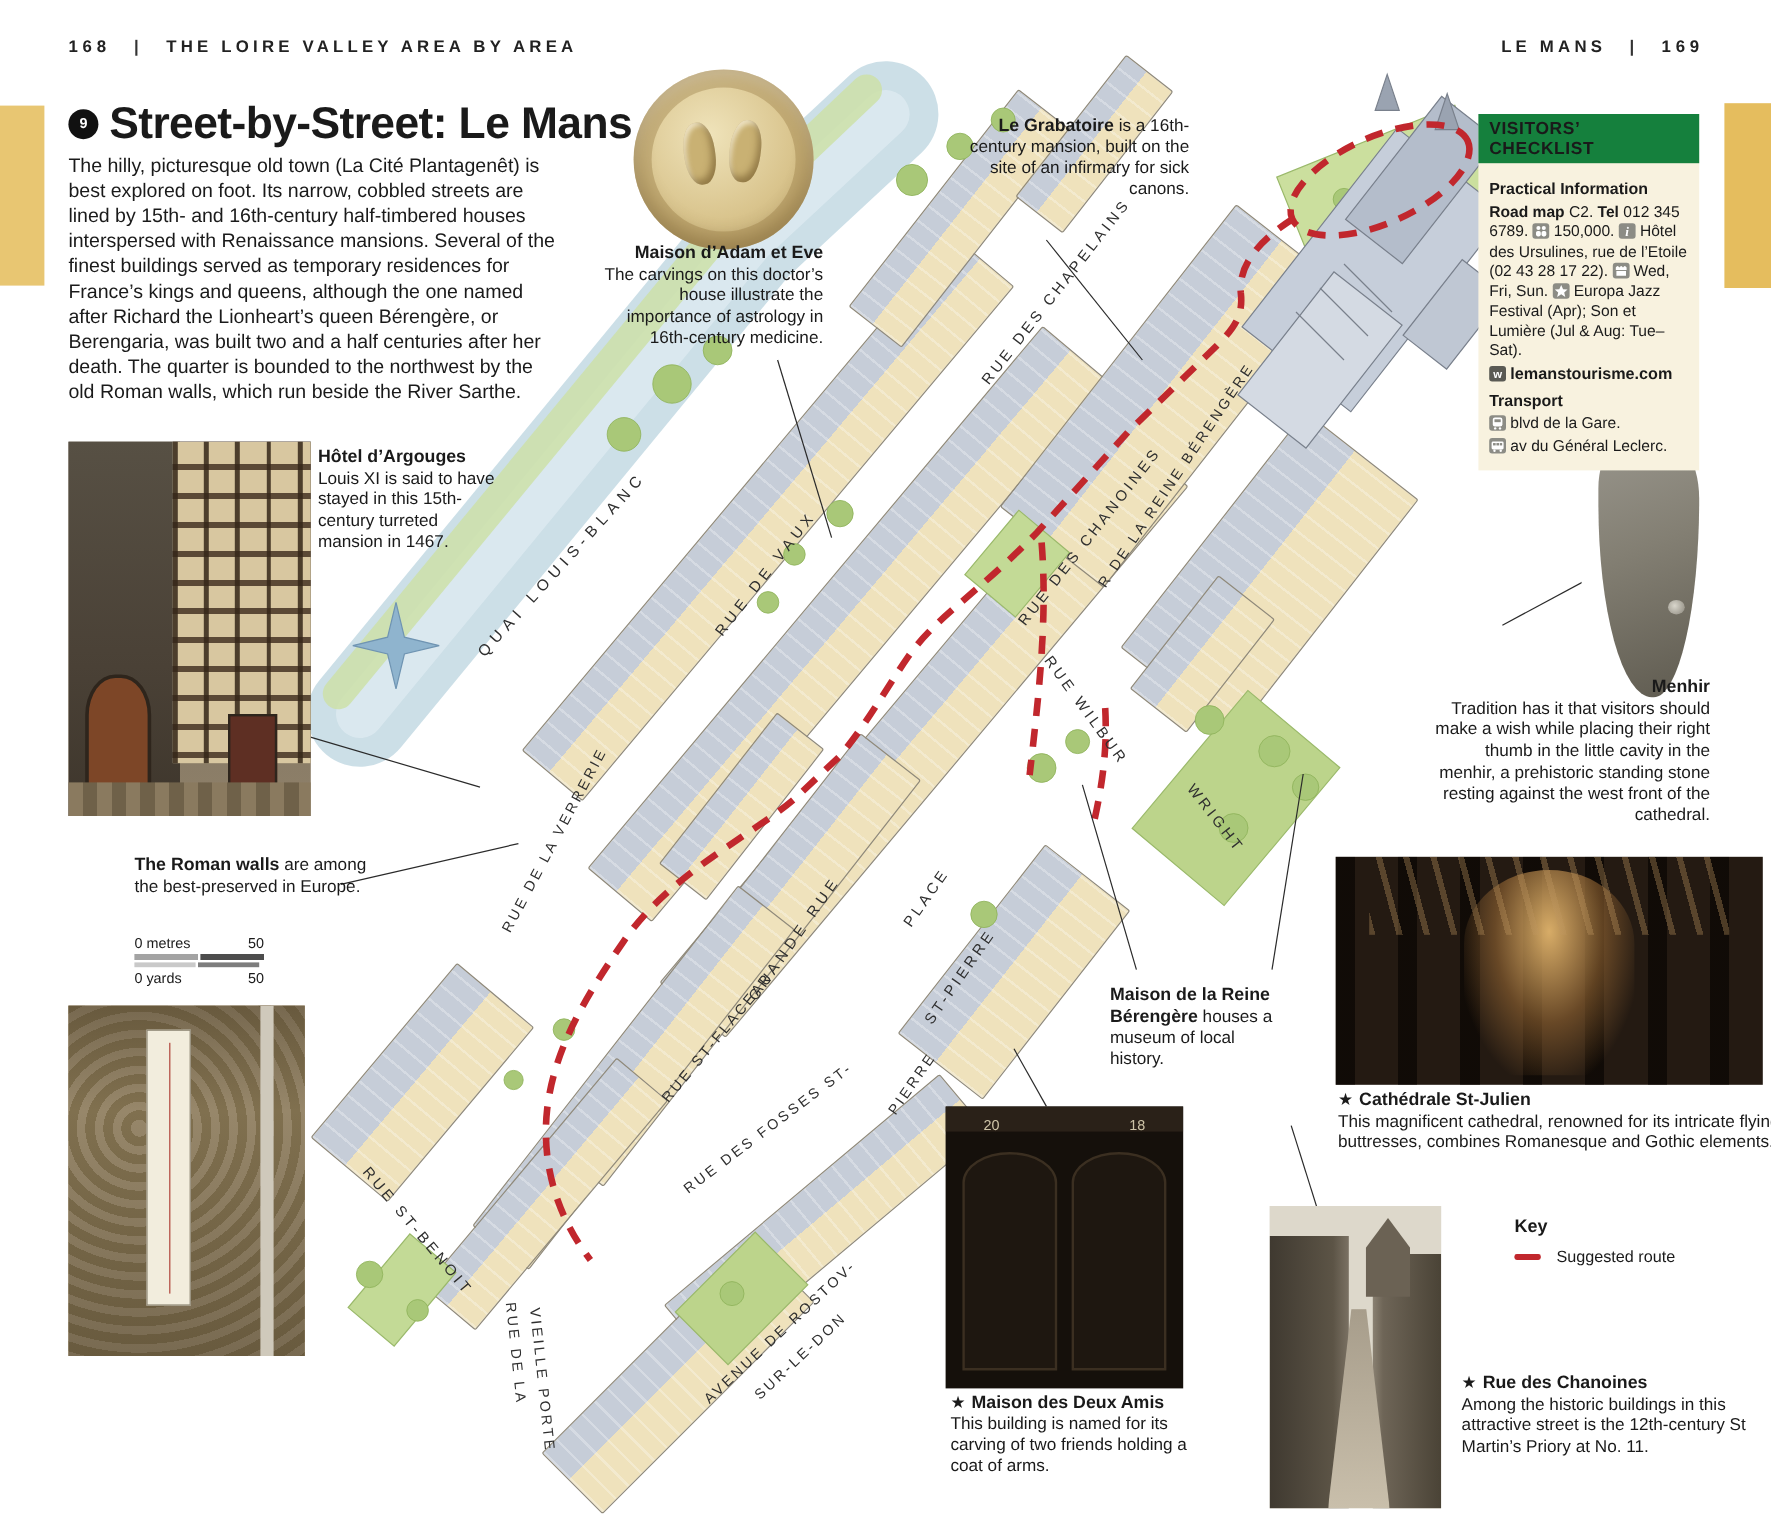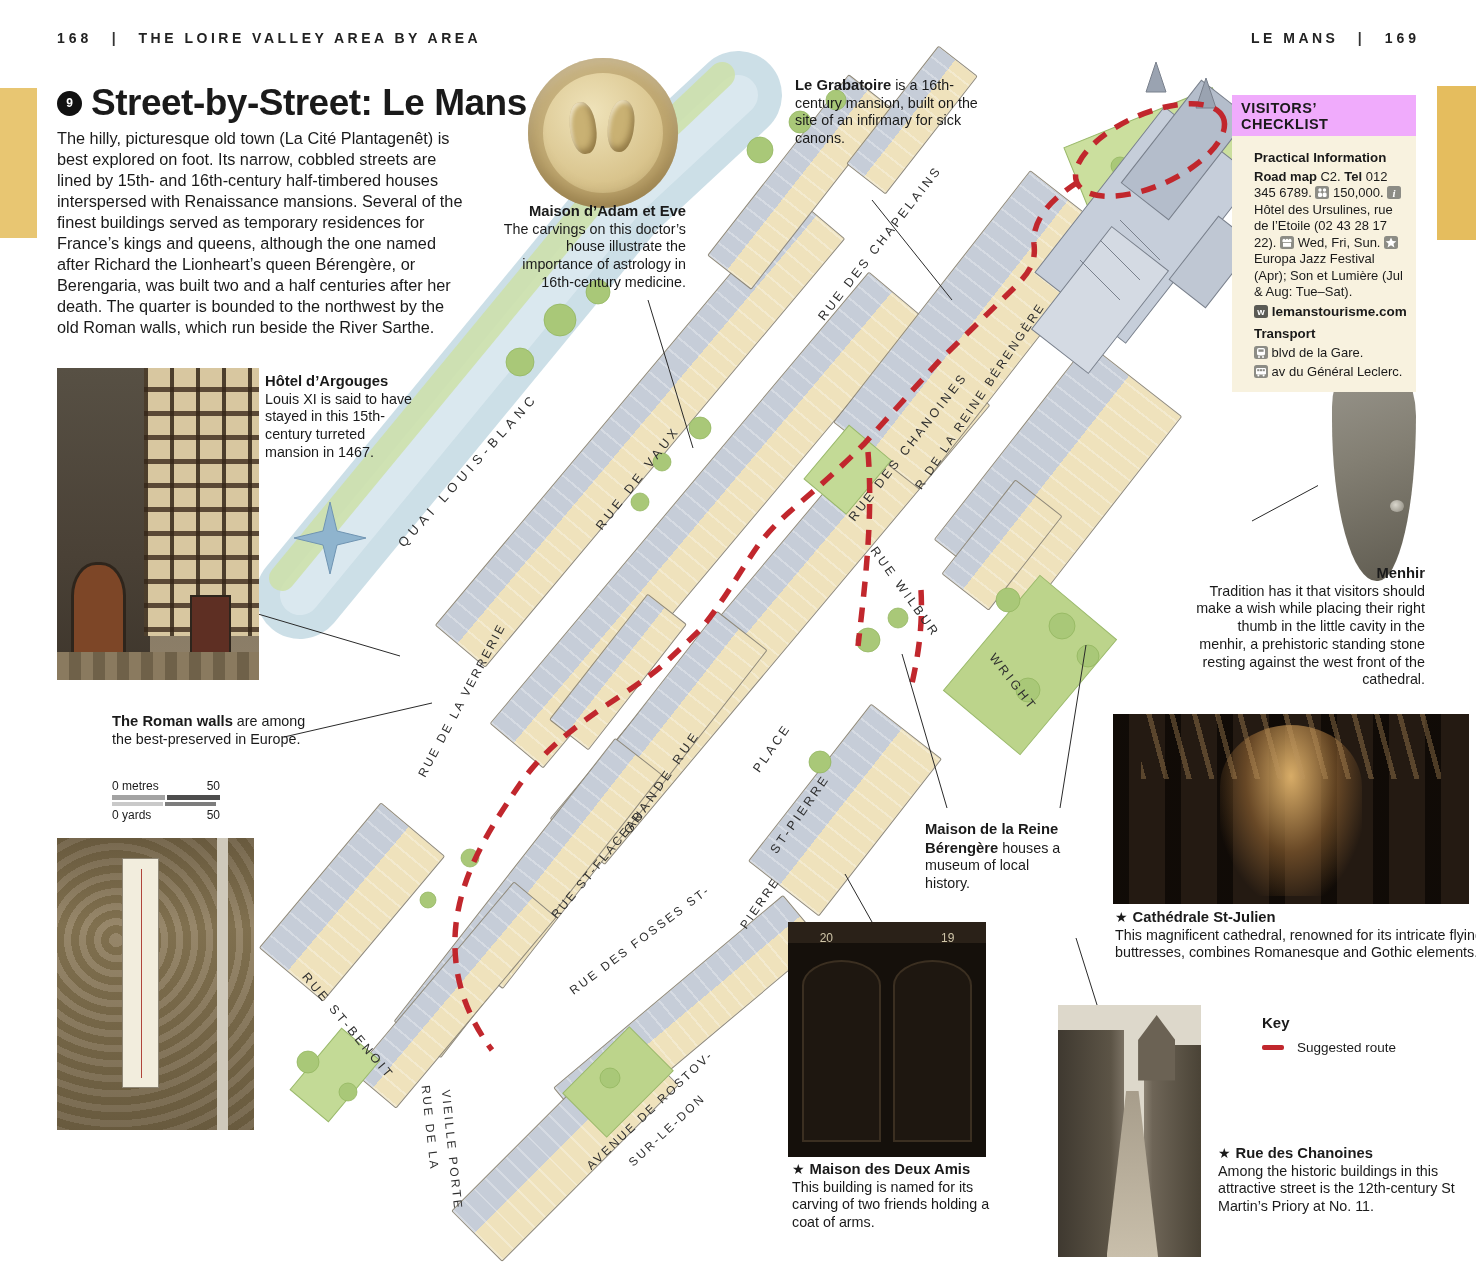--- a/index.html
+++ b/index.html
@@ -91,23 +91,23 @@
   
   .ph-aubert{left:57px;top:838px;width:197px;height:292px;
      background:repeating-radial-gradient(circle at 30% 35%,#97876A 0 7px,#80704F 7px 15px),#8D7C5C;}
   .ph-aubert .shade{position:absolute;inset:0;background:linear-gradient(180deg,rgba(60,48,30,.35),rgba(0,0,0,0) 30%,rgba(50,40,24,.3) 100%);}
   .ph-aubert .dial{position:absolute;left:33%;top:7%;width:18%;height:78%;background:#F2EDDD;
      border:1px solid #8D8574;}
   .ph-aubert .dial i{position:absolute;left:50%;top:4%;width:1px;height:92%;background:#B0443A;}
   .ph-aubert .pipe{position:absolute;right:13%;top:0;width:6%;height:100%;background:#CFC9BB;}
   
   .checklist{position:absolute;left:1232px;top:95px;width:184px;z-index:6;background:#F8F2DF;}
-  .cl-header{background:#f0abfc;font-size:14.5px;font-weight:bold;letter-spacing:.5px;
+  .cl-header{background:#15803d;font-size:14.5px;font-weight:bold;letter-spacing:.5px;
              padding:5px 9px 4px 9px;color:#1a1a1a;}
-  .cl-body{padding:8px 9px 10px 22px;font-size:13px;line-height:1.27;}
+  .cl-body{padding:8px 9px 10px 9px;font-size:13px;line-height:1.27;}
   .cl-body p{margin:0 0 2px 0;}
   .cl-sect{font-weight:bold;font-size:13.3px;margin-top:6px !important;}
   .cl-icon{display:inline-block;width:14px;height:13px;border-radius:2.5px;background:#8C8C85;
            vertical-align:-2px;position:relative;}
   .cl-icon.web{background:#5A5A54;}
   .cl-icon svg{position:absolute;left:0;top:0;}
   .cl-web b{font-size:13.5px;}
   
   .scalebar{position:absolute;left:112px;top:778px;width:108px;z-index:6;font-size:12px;}
   .sb-row{display:flex;justify-content:space-between;margin:1px 0;}
@@ -270,21 +270,21 @@
 
   <div class="medallion">
     <span class="fig a"></span>
     <span class="fig b"></span>
   </div>
   <div class="cap right" style="left:500px;top:202px;width:186px;">
     <b>Maison d’Adam et Eve</b><br>
     <span>The carvings on this doctor’s house illustrate the importance of astrology in 16th-century medicine.</span>
   </div>
 
-  <div class="cap" style="left:795px;top:76px;width:196px;">
+  <div class="cap" style="left:795px;top:96px;width:196px;text-align:right;">
     <b>Le Grabatoire</b><span> is a 16th-century mansion, built on the site of an infirmary for sick canons.</span>
   </div>
 
   <div class="checklist">
     <div class="cl-header">VISITORS’ CHECKLIST</div>
     <div class="cl-body">
       <p class="cl-sect">Practical Information</p>
       <p><b>Road map</b><span> C2. </span><b>Tel</b><span> 012 345 6789. </span><span class="cl-icon"><svg width="14" height="13">
               <circle cx="5" cy="4" r="1.7" fill="#fff"></circle>
               <circle cx="9.5" cy="4" r="1.7" fill="#fff"></circle>
@@ -381,21 +381,21 @@
     <p class="k-title">Key</p>
     <div class="k-row">
       <span class="swatch"></span>
       <span>Suggested route</span>
     </div>
   </div>
 
   <div class="photo ph-deux">
     <div class="lintel"></div>
     <span class="num l">20</span>
-    <span class="num r">19</span>
+    <span class="num r">18</span>
     <div class="panel l"></div>
     <div class="panel r"></div>
   </div>
   <div class="cap" style="left:792px;top:1160px;width:218px;">
     <span class="star">★</span><b>Maison des Deux Amis</b><br>
     <span>This building is named for its carving of two friends holding a coat of arms.</span>
   </div>
 
   <div class="photo ph-chanoines">
     <div class="bldg-l"></div>

